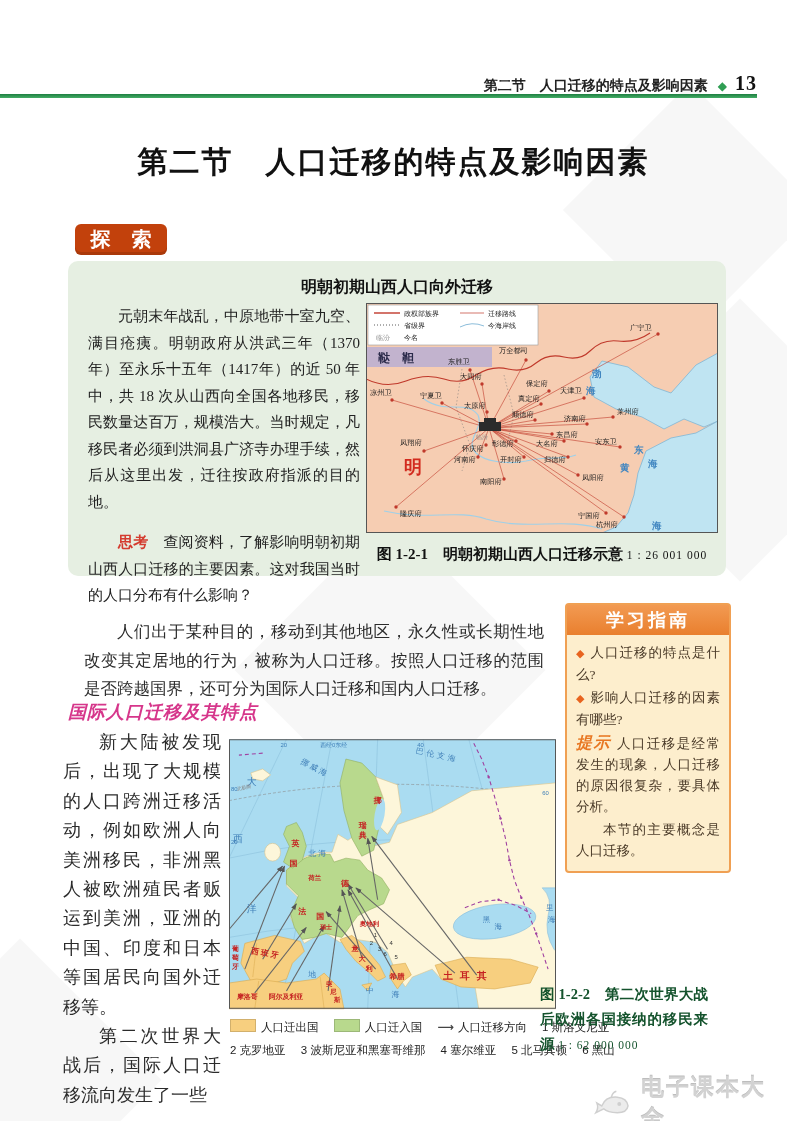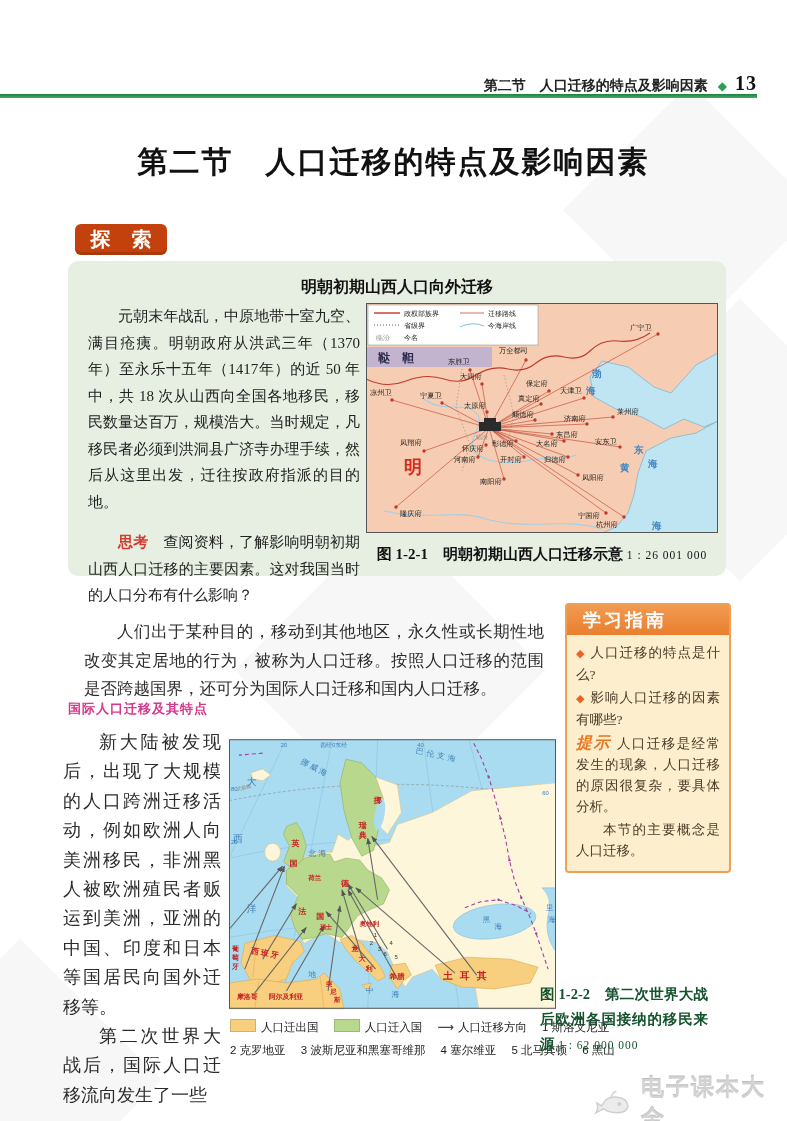--- a/index.html
+++ b/index.html
@@ -29,29 +29,29 @@
   .explore-text p.think{margin-top:14px;}
   .think-label{color:#d43c2f;font-weight:bold;}
   .map1-wrap{position:absolute;left:298px;top:42px;width:352px;}
   .map-caption{margin-top:8px;text-align:center;font-size:15px;font-weight:bold;color:#111;}
   .map-caption .scale{font-weight:normal;font-size:11.5px;letter-spacing:1px;}
   
   .intro{position:absolute;left:68px;top:602px;width:492px;font-size:16.5px;line-height:28.5px;text-align:justify;}
   .intro p{margin:16px;text-indent:2em;}
   
   .guide{position:absolute;left:565px;top:603px;width:162px;border:2px solid #f0a053;border-radius:4px;background:#fdeecd;}
-  .guide-head{background:linear-gradient(#f29a52,#e97f2e);color:#fff;font-size:18px;font-weight:bold;
+  .guide-head{background:linear-gradient(#f29a52,#e97f2e);color:#fff;font-size:18px;font-weight:bold;text-align:center;
     letter-spacing:3px;padding:3px 16px;}
   .guide-body{padding:7px 9px 10px 9px;font-size:13.5px;line-height:21px;color:#4a3a28;text-align:justify;}
   .guide-q{margin:0 0 2px 0;}
   .guide-q .b{color:#e8641f;font-size:11px;margin-right:5px;}
   .hint-label{color:#e87722;font-weight:bold;font-style:italic;font-size:16px;margin-right:6px;}
   .hint-note{text-indent:2em;margin:0;}
   
-  .sec-heading{position:absolute;left:68px;top:700px;font-size:13px;font-weight:bold;color:#d6368b;letter-spacing:1px;}
+  .sec-heading{position:absolute;left:68px;top:700px;font-size:18px;font-weight:bold;color:#d6368b;letter-spacing:1px;font-style:italic;}
   .left-col{position:absolute;left:63px;top:728px;width:158px;font-size:18px;line-height:29.4px;text-align:justify;}
   .left-col p{margin:0;text-indent:2em;}
   
   .map2-wrap{position:absolute;left:229px;top:738px;width:327px;}
   .map2-legend{position:absolute;left:230px;top:1016px;width:336px;font-size:11.5px;line-height:23px;color:#222;
     font-family:"Liberation Sans","DejaVu Sans",sans-serif;}
   .lg-row{white-space:nowrap;}
   .sw{display:inline-block;width:24px;height:11px;vertical-align:-1px;margin-right:5px;border:1px solid rgba(0,0,0,.15);}
   .sw-out{background:#f7cf7f;}
   .sw-in{background:#b8d98d;}

